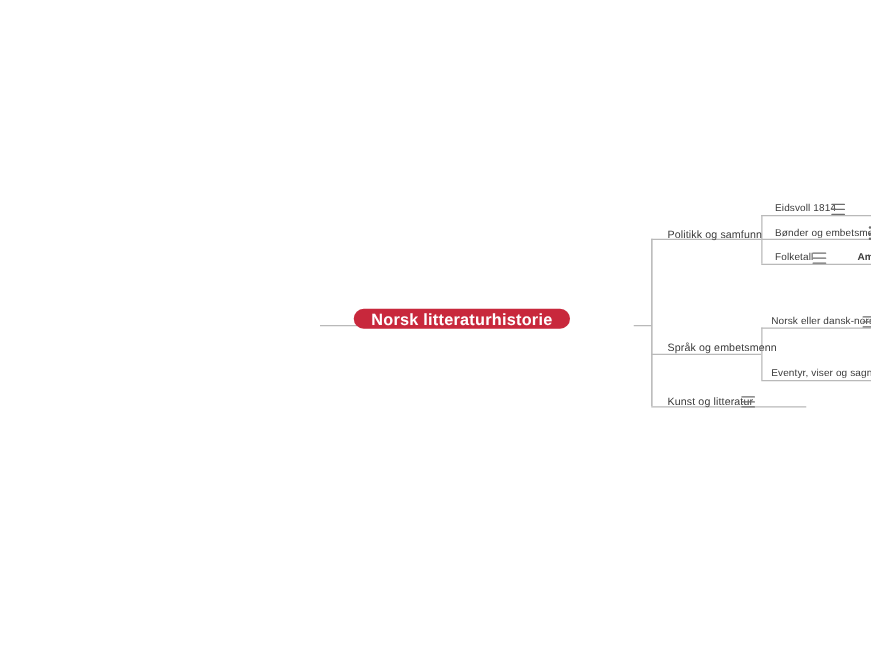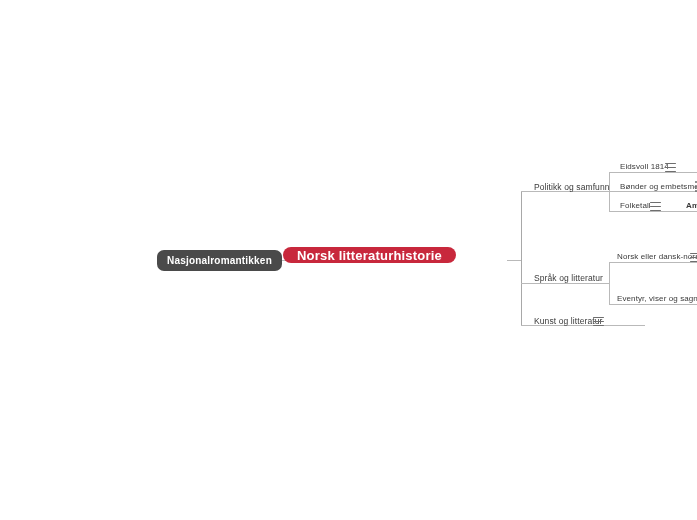--- a/index.html
+++ b/index.html
@@ -132,32 +132,29 @@
 
   <div class="line v" style="left:609px; top:172px; height:39px;"></div>
   <div class="line h" style="left:609px; top:172px; width:88px;"></div>
   <div class="line h" style="left:609px; top:191px; width:88px;"></div>
   <div class="line h" style="left:609px; top:211px; width:88px;"></div>
 
   <div class="line v" style="left:609px; top:262px; height:42px;"></div>
   <div class="line h" style="left:609px; top:262px; width:88px;"></div>
   <div class="line h" style="left:609px; top:304px; width:88px;"></div>
 
-  <div class="pill dark" style="left:157px; top:250px;">
-    <span>Nasjonalromantikken</span>
-  </div>
 
   <div class="pill root" style="left:283px; top:247px;">
     <span>Norsk litteraturhistorie</span>
   </div>
 
 
   <div class="branch-label" style="left:534px; top:182px;">Politikk og samfunn</div>
 
-  <div class="branch-label" style="left:534px; top:273px;">Språk og litteratur</div>
+  <div class="branch-label" style="left:534px; top:273px;">Språk og embetsmenn</div>
 
   <div class="branch-label" style="left:534px; top:316px;">Kunst og litteratur</div>
   <div class="ham" style="left:593px; top:317px;">
     <i></i>
       <i></i>
       <i></i>
   </div>
 
   <div class="leaf-label" style="left:620px; top:162px;">Eidsvoll 1814</div>
   <div class="ham" style="left:665px; top:163px;">

